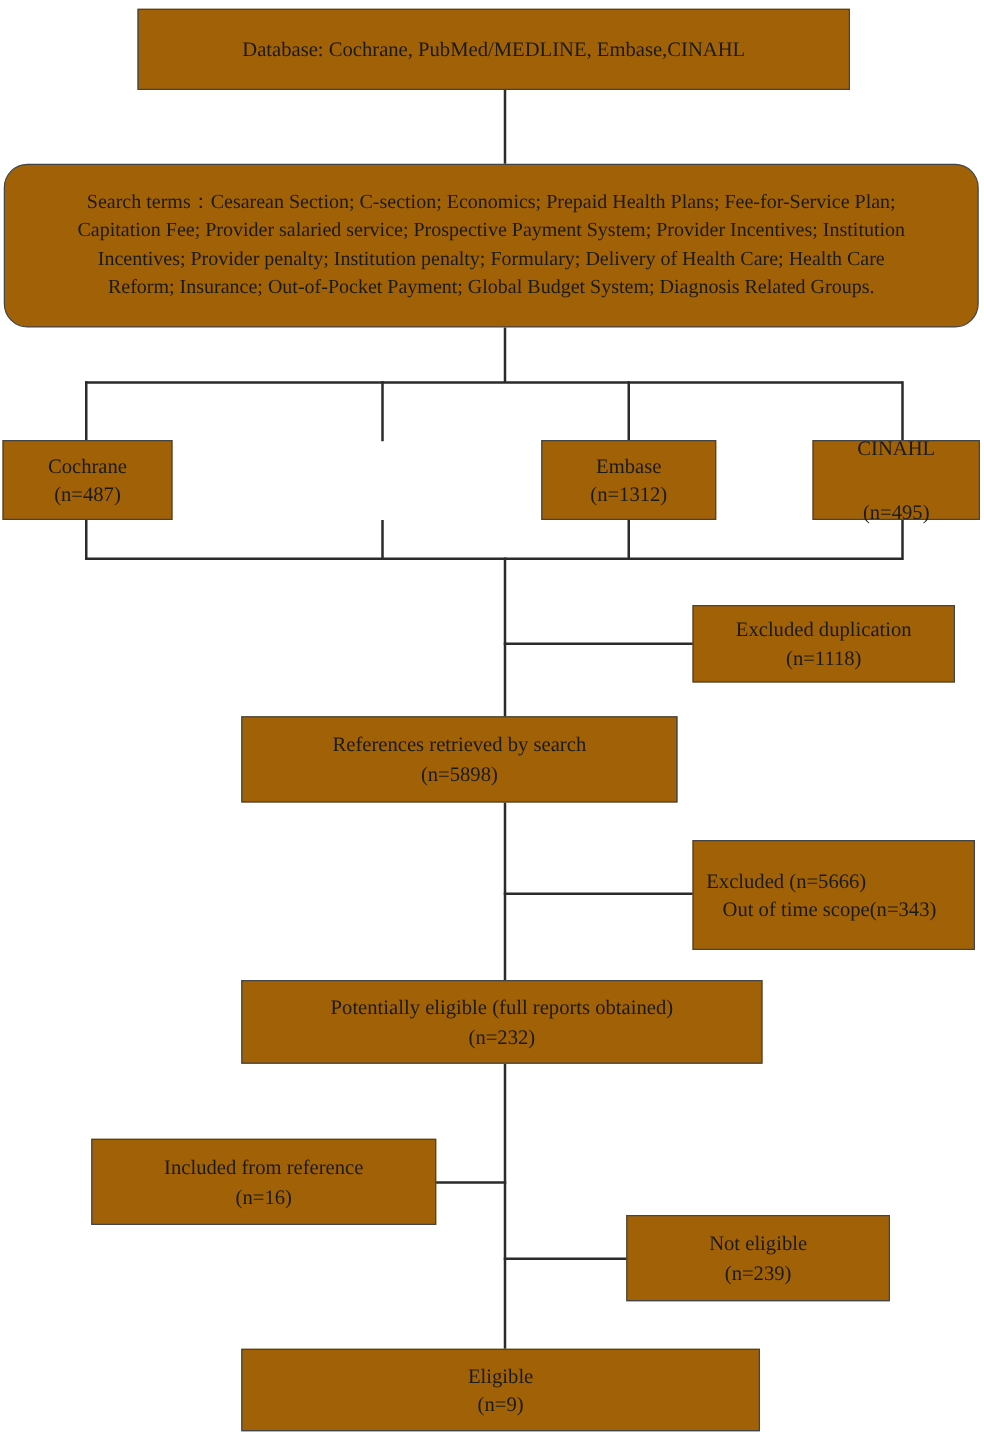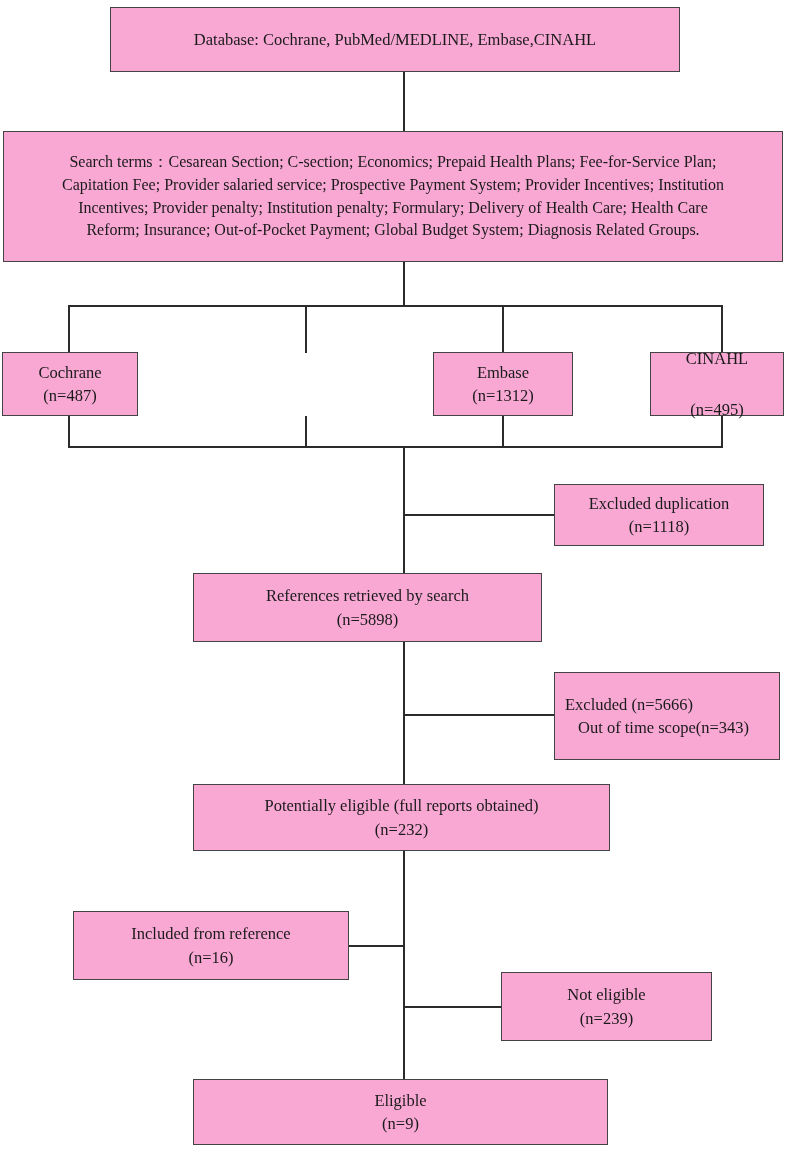--- a/index.html
+++ b/index.html
@@ -14,21 +14,21 @@
     height: 1150px;
     background: #ffffff;
     font-family: "Liberation Serif", "DejaVu Serif", serif;
     color: #1a1a1a;
     overflow: hidden;
   }
   .box {
     position: absolute;
     box-sizing: border-box;
     border: 1.3px solid #444444;
-    background: #f9a8d4;
+    background: #a16207;
     display: flex;
     flex-direction: column;
     align-items: center;
     justify-content: center;
     text-align: center;
     line-height: 1.42;
     font-size: 16.5px;
     z-index: 3;
   }
   .box.left-align {
@@ -55,21 +55,21 @@
 <body>
 
 <div id="canvas">
 
   <div class="box" style="left:110px; top:7px; width:570px; height:65px;">
     <span class="line">Database: Cochrane, PubMed/MEDLINE, Embase,CINAHL</span>
   </div>
 
   <div class="connector v" style="left:403px; top:72px; height:59px;"></div>
 
-  <div class="box" style="left:3px; top:131px; width:780px; height:131px; font-size:16px;">
+  <div class="box" style="left:3px; top:131px; width:780px; height:131px; font-size:16px;border-radius:19px;">
     <span class="line">Search terms：Cesarean Section; C-section; Economics; Prepaid Health Plans; Fee-for-Service Plan;</span>
     <span class="line">Capitation Fee; Provider salaried service; Prospective Payment System; Provider Incentives; Institution</span>
     <span class="line">Incentives; Provider penalty; Institution penalty; Formulary; Delivery of Health Care; Health Care</span>
     <span class="line">Reform; Insurance; Out-of-Pocket Payment; Global Budget System; Diagnosis Related Groups.</span>
   </div>
 
   <div class="connector v" style="left:403px; top:262px; height:44px;"></div>
 
   <div class="connector h" style="left:68px; top:305px; width:654px;"></div>
   <div class="connector v" style="left:68px; top:305px; height:48px;"></div>

